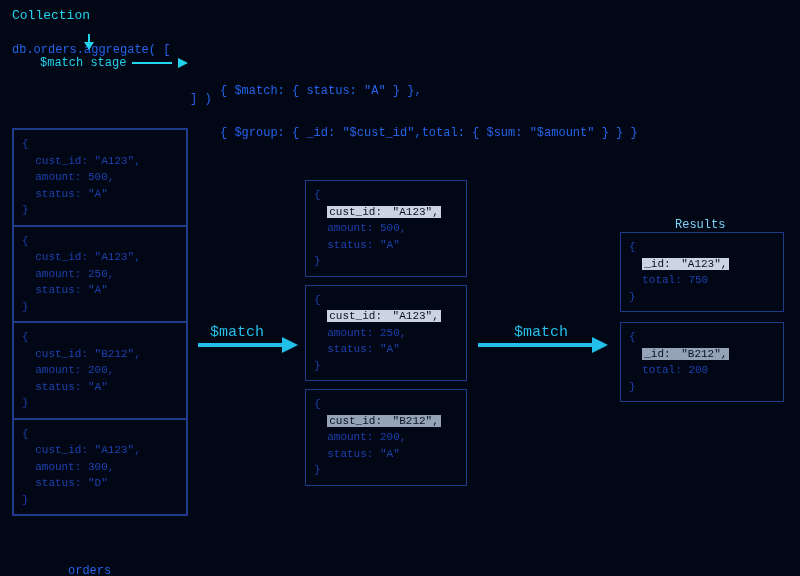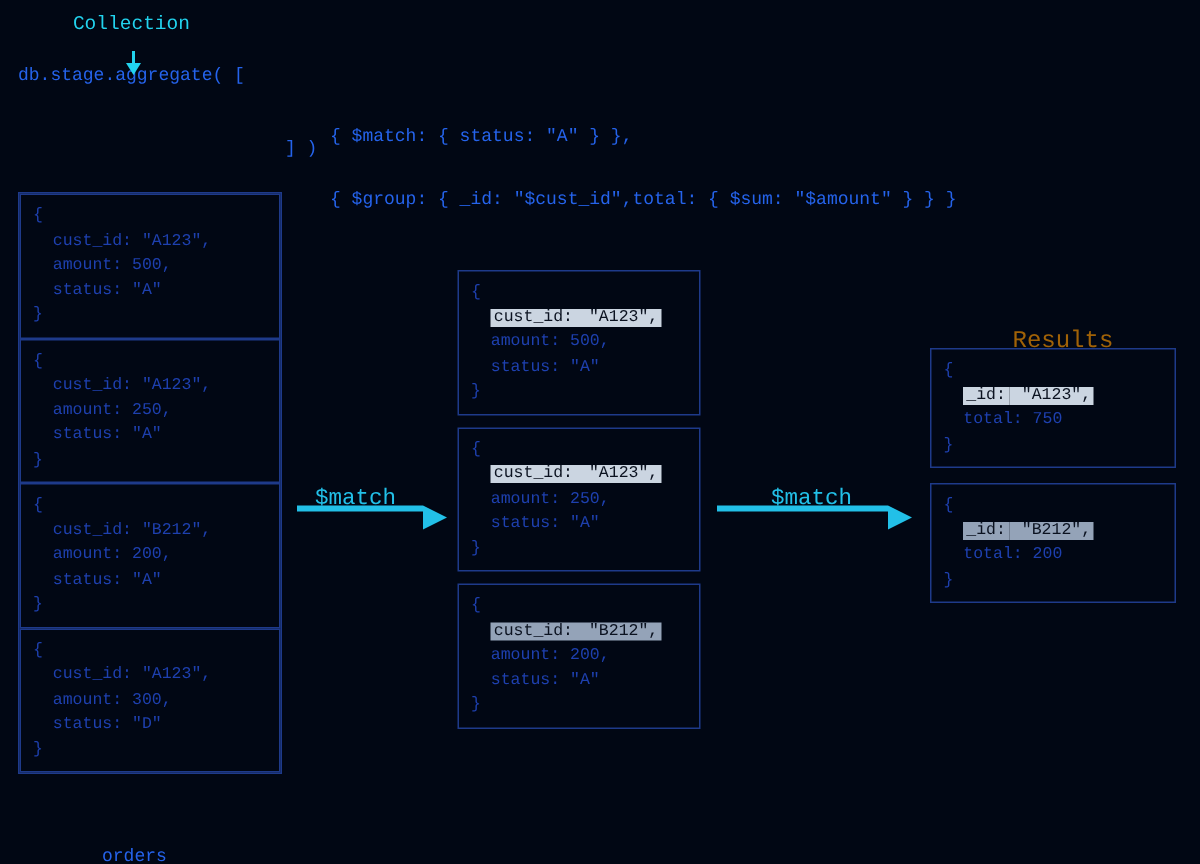--- a/index.html
+++ b/index.html
@@ -10,21 +10,20 @@
     font-size: 12px;
     width: 800px;
     height: 576px;
     position: relative;
     overflow: hidden;
   }
   .header {
     position: absolute;
     top: 8px;
     left: 12px;
-    text-align: center;
   }
   .collection-label {
     color: #22d3ee;
     font-size: 13px;
   }
   .code-line {
     color: #2563eb;
     margin-top: 2px;
     white-space: pre;
   }
@@ -87,37 +86,37 @@
     position: absolute;
     left: 68px;
     top: 564px;
     color: #2563eb;
     font-size: 12px;
   }
   .results-label {
     position: absolute;
     left: 675px;
     top: 218px;
-    color: #a16207;
-    font-size: 16px;
+    color: #7dd3fc;
+    font-size: 12px;
   }
   .hl-light {
     background: #cbd5e1;
     color: #0b1220;
     padding: 0 2px;
   }
   .hl-gray {
     background: #94a3b8;
     color: #0b1220;
     padding: 0 2px;
   }
   .arrow {
     position: absolute;
     display: flex;
-    align-items: flex-start;
+    align-items: center;
   }
   .arrow-shaft {
     height: 4px;
     background: #22c0e8;
   }
   .arrow-head {
     width: 0; height: 0;
     border-top: 8px solid transparent;
     border-bottom: 8px solid transparent;
     border-left: 16px solid #22c0e8;
@@ -157,24 +156,29 @@
 </style>
 </head>
 <body>
 
 <div class="header">
   <div class="collection-label">Collection</div>
   <div class="coll-arrow">
     <div class="coll-arrow-shaft"></div>
     <div class="small-arrow-down"></div>
   </div>
-  <div class="code-line" style="margin-top:20px;">db.stage.aggregate( [</div>
+  <div class="code-line" style="margin-top:20px;">db.orders.aggregate( [</div>
 </div>
 
 <div class="stage-annotations">
+  <div class="stage-anno">
+    <span>$match stage</span>
+    <div style="width:40px;height:2px;background:#22d3ee;"></div>
+    <div class="small-arrow-head"></div>
+  </div>
 </div>
 
 <div class="stage-code">
   <div>{ $match: { status: "A" } },</div>
   <div>{ $group: { _id: "$cust_id",total: { $sum: "$amount" } } }</div>
 </div>
 
 <div class="close-bracket">] )</div>
 
 <div class="orders-box">

